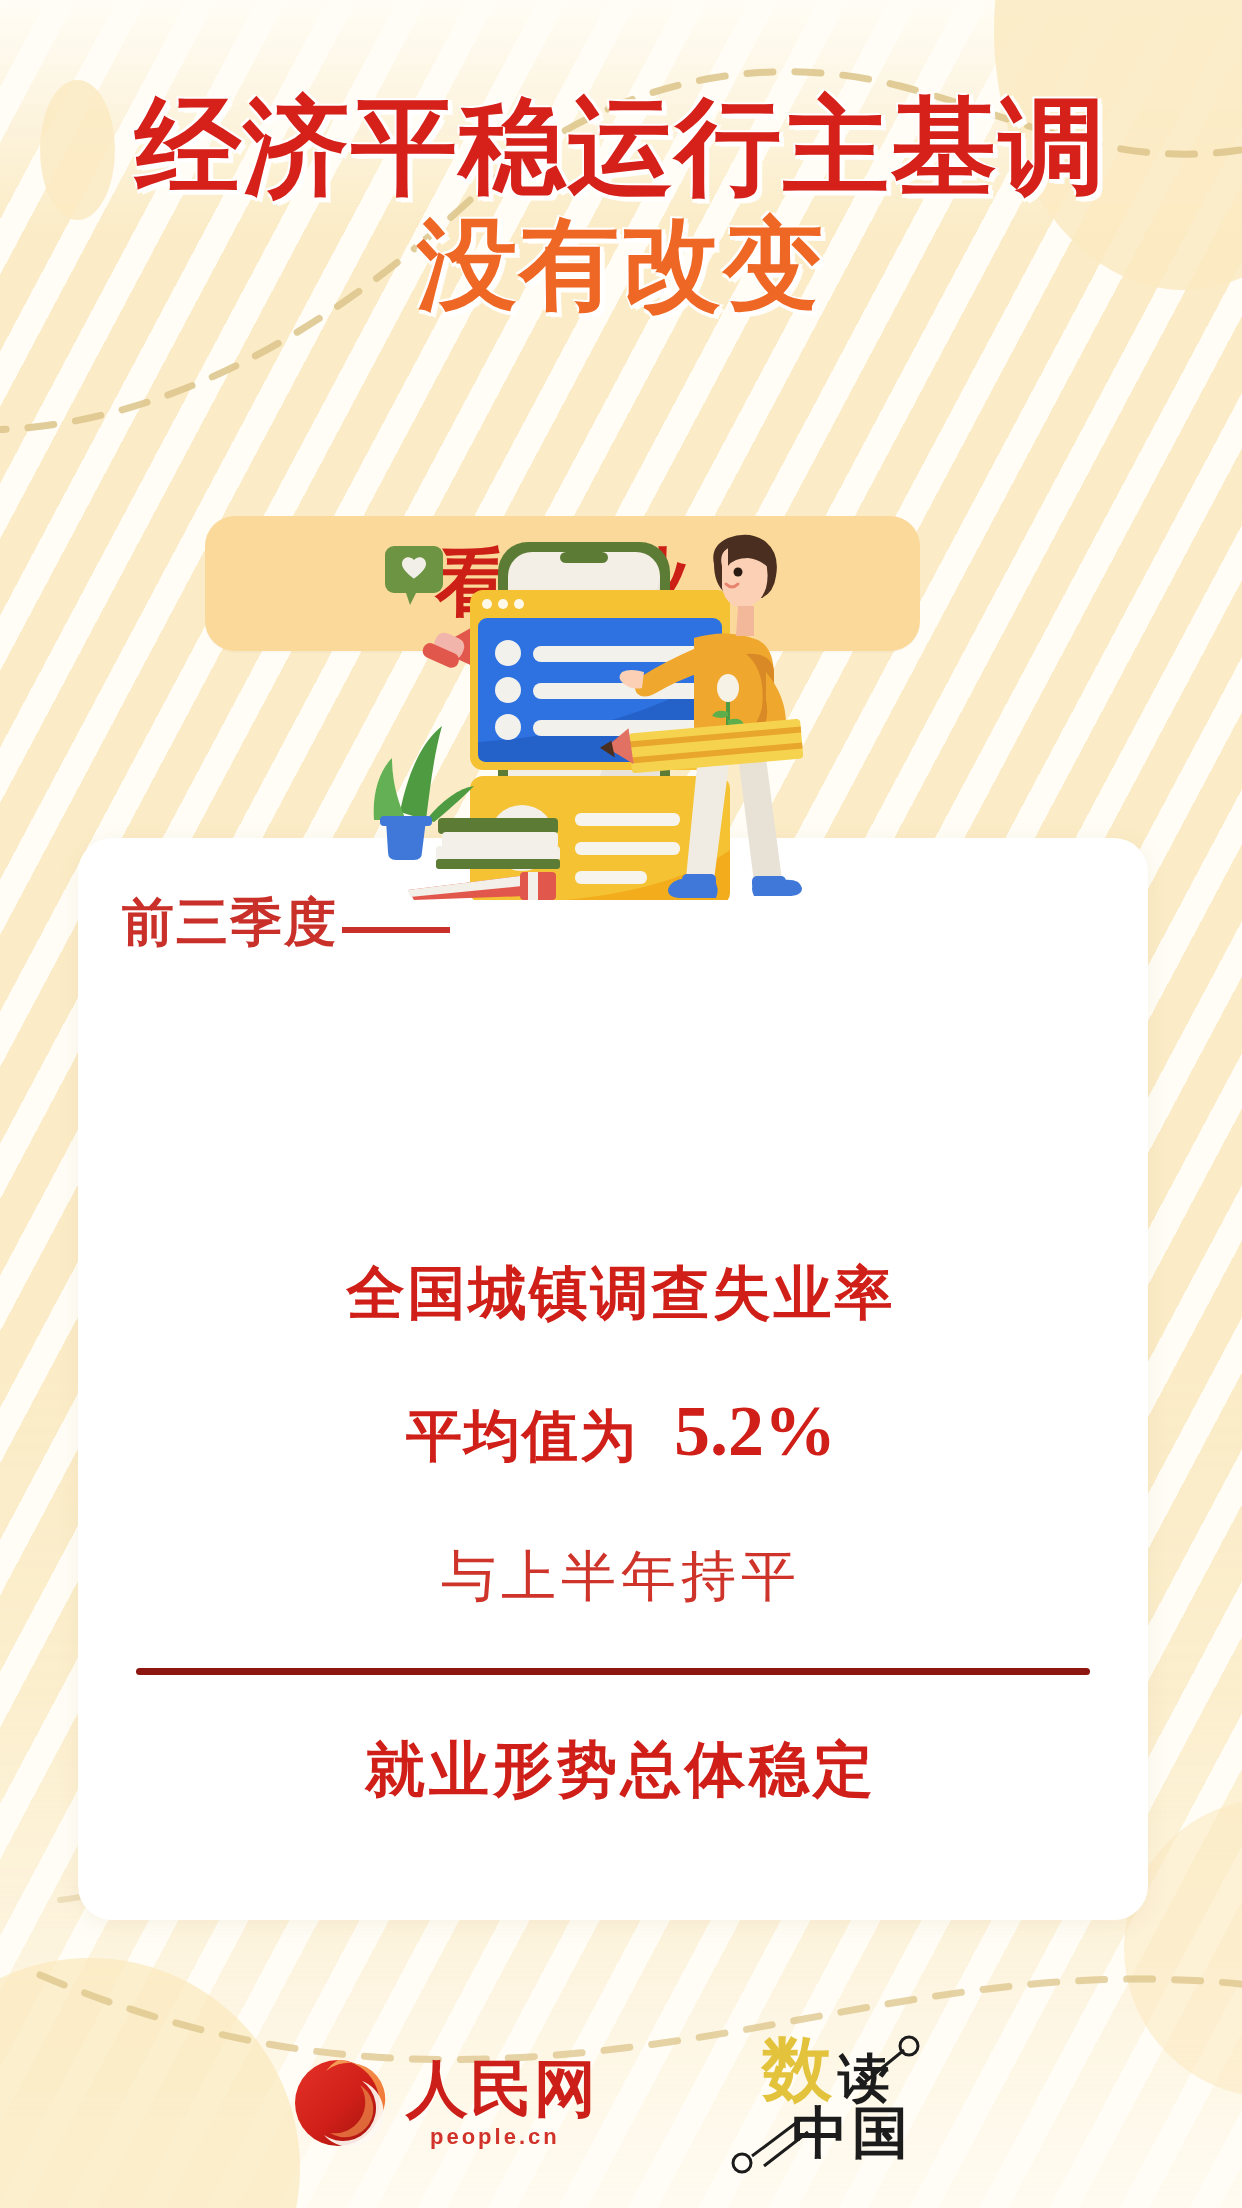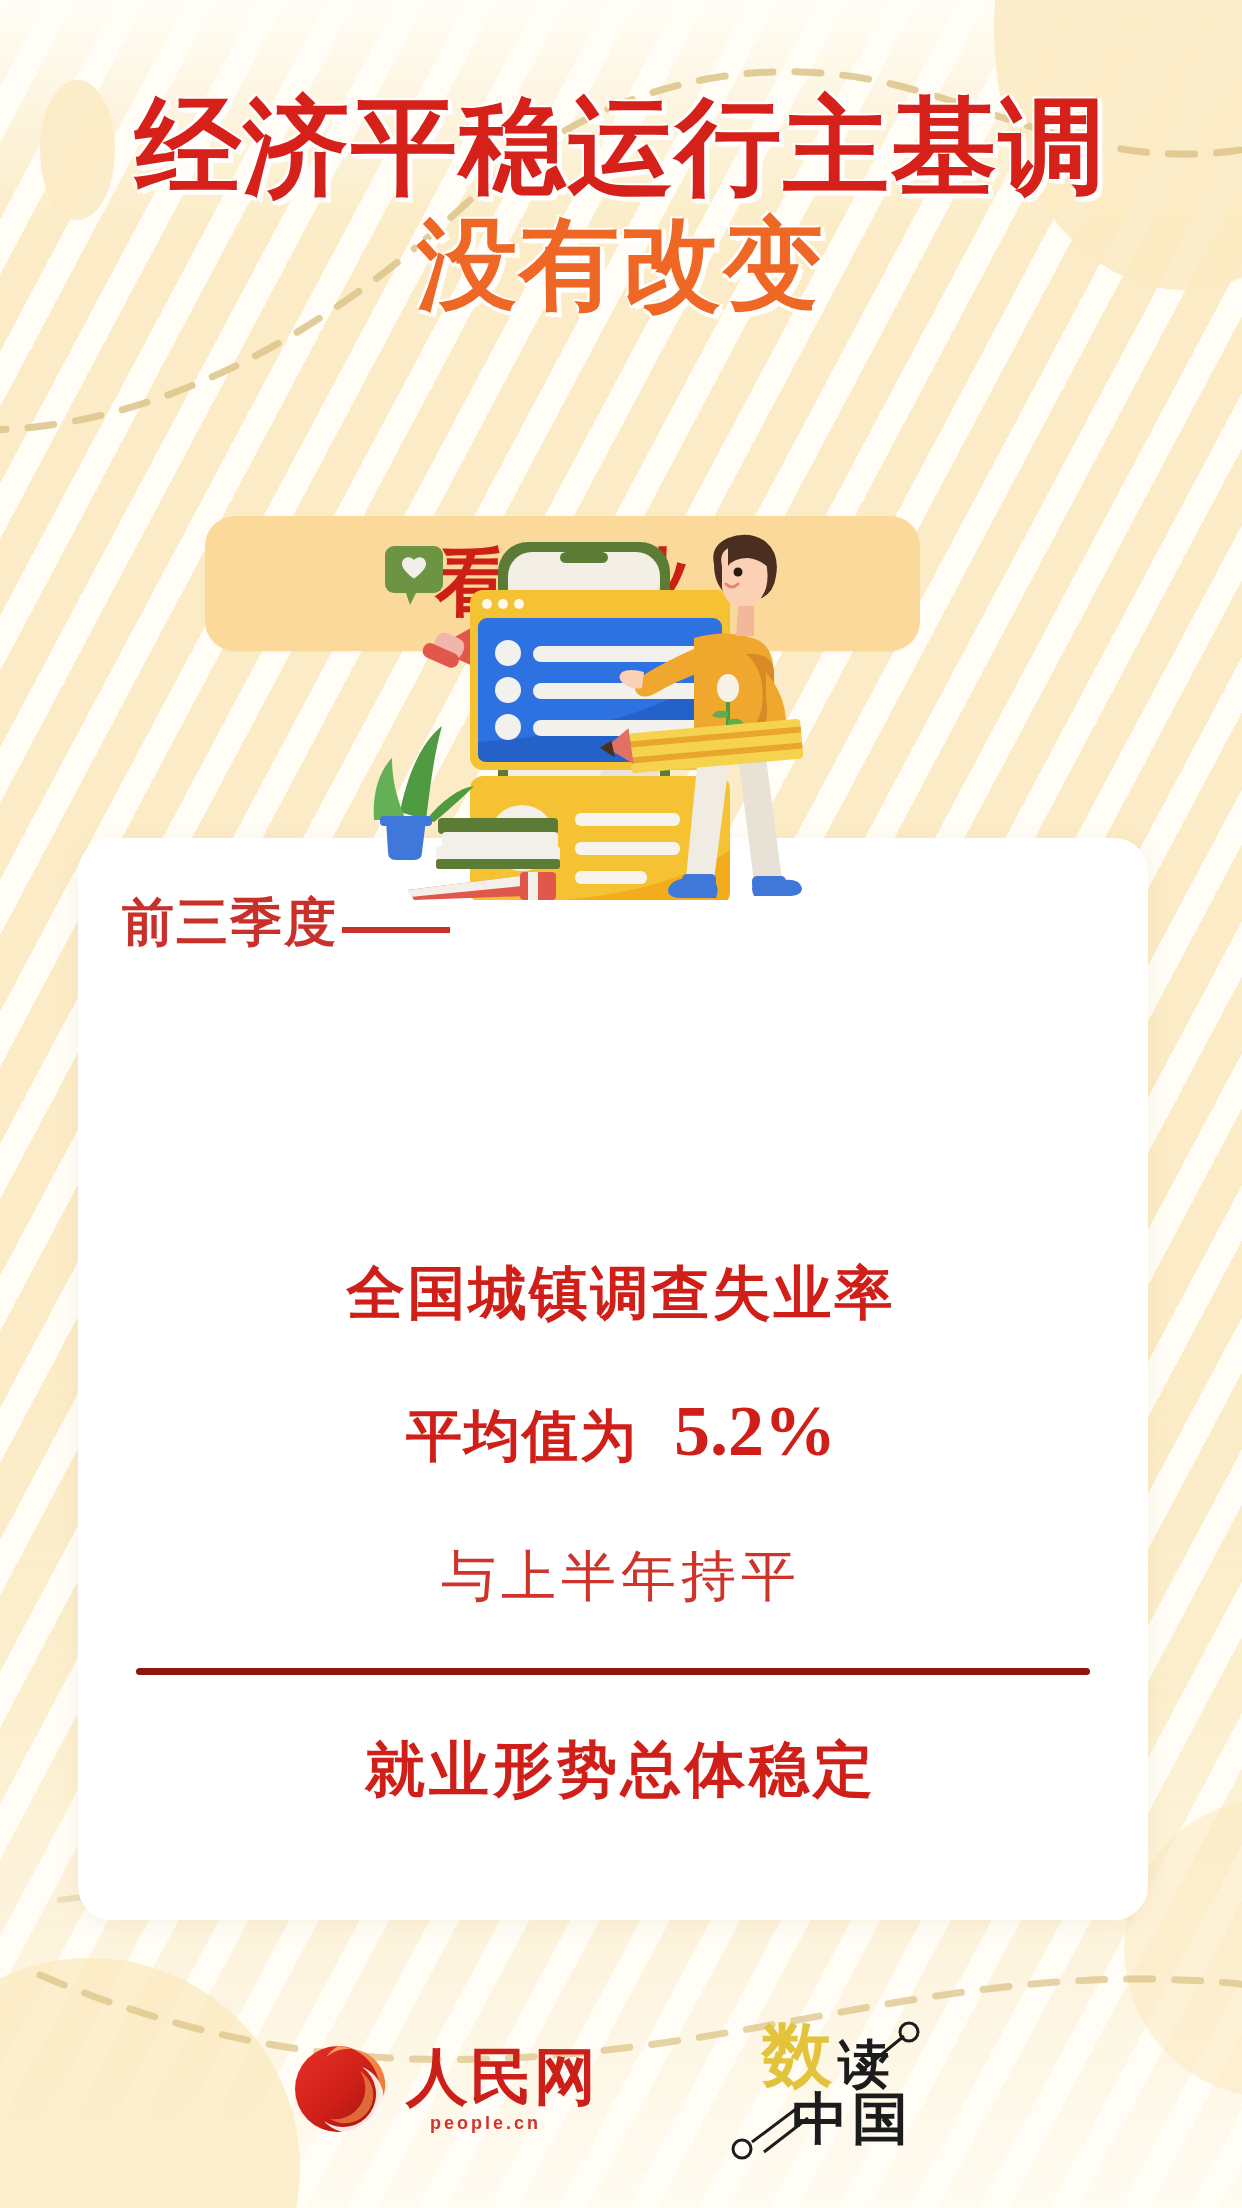--- a/index.html
+++ b/index.html
@@ -282,21 +282,21 @@
     width: 480px;
     height: 380px;
     z-index: 7;
   }
   .illus-svg { display: block; }
 
   
   .footer {
     position: absolute;
     left: 0;
-    bottom: 34px;
+    bottom: 20px;
     width: 1242px;
     height: 170px;
     z-index: 9;
     display: flex;
     align-items: center;
     justify-content: center;
     gap: 110px;
   }
   .logo-people {
     display: flex;
@@ -310,21 +310,21 @@
     line-height: 1;
   }
   .logo-people-cn {
     font-size: 62px;
     font-weight: 700;
     color: #cc1f1a;
     letter-spacing: 2px;
     font-family: "DejaVu Serif", "Liberation Serif", serif;
   }
   .logo-people-en {
-    font-size: 18px;
+    font-size: 22px;
     font-weight: 700;
     color: #d1332b;
     letter-spacing: 3px;
     margin-top: 6px;
     margin-left: 24px;
     font-family: "Liberation Sans", sans-serif;
   }
   .logo-shudu {
     position: relative;
     width: 250px;

